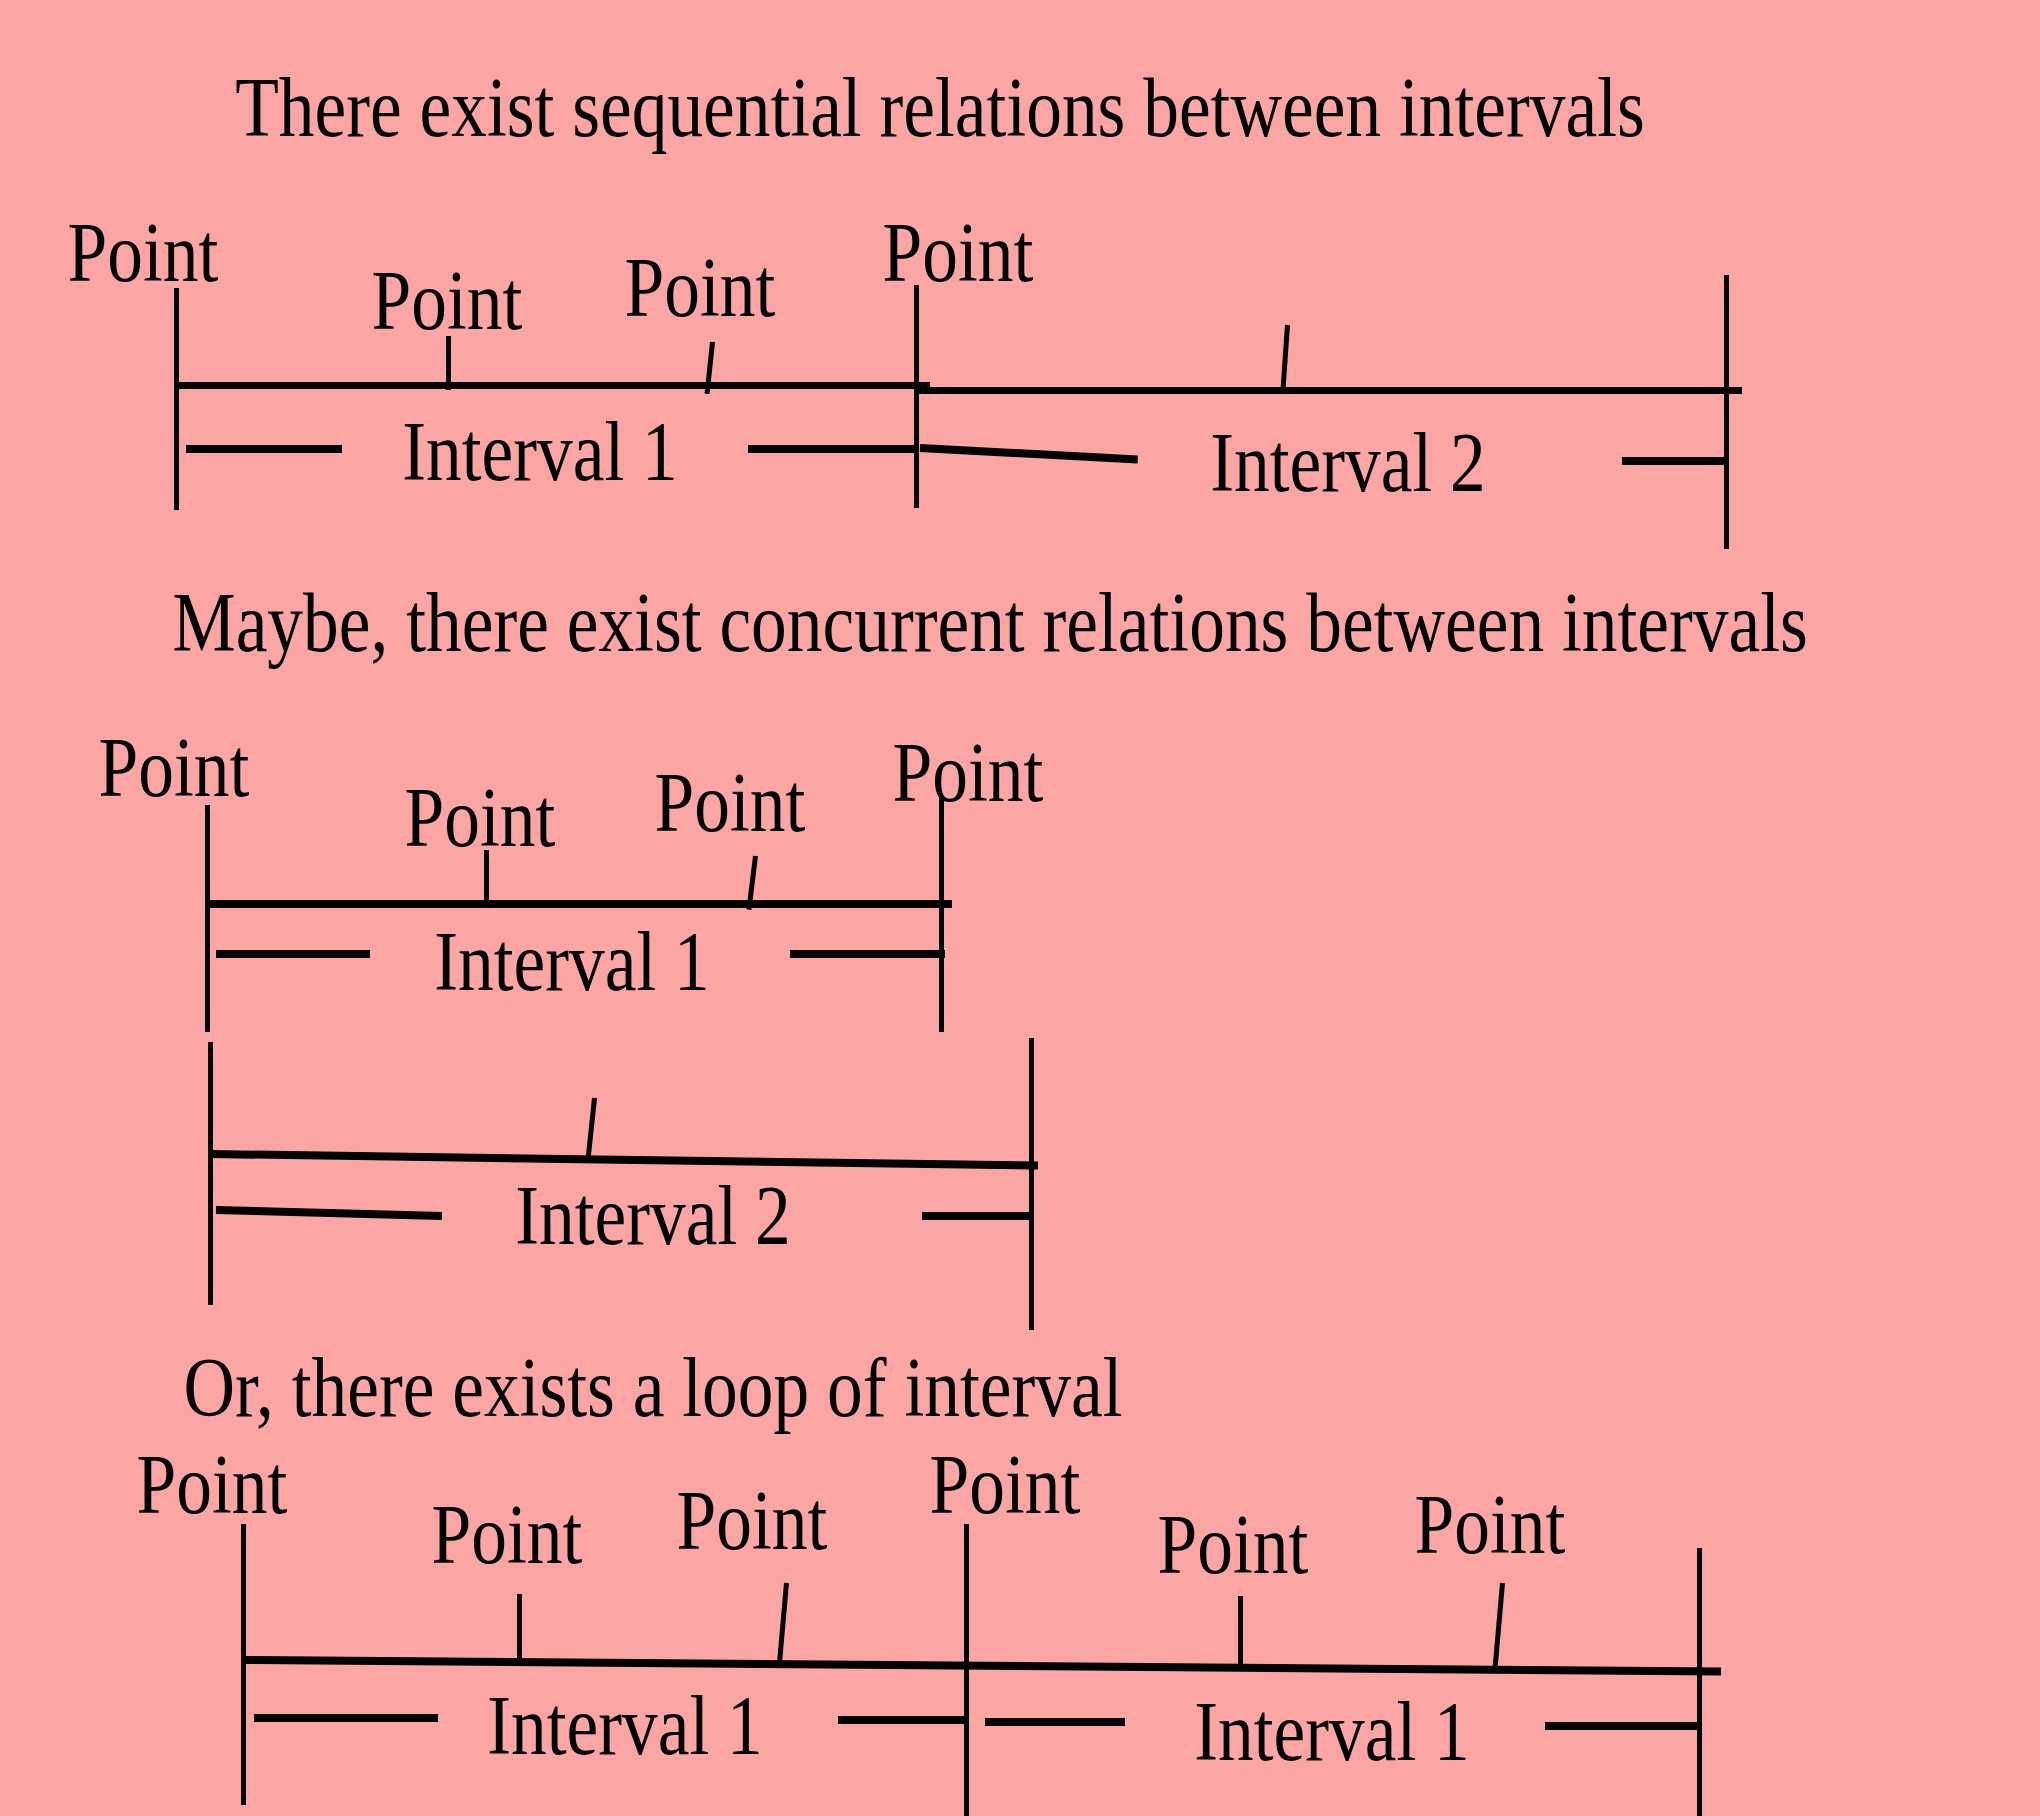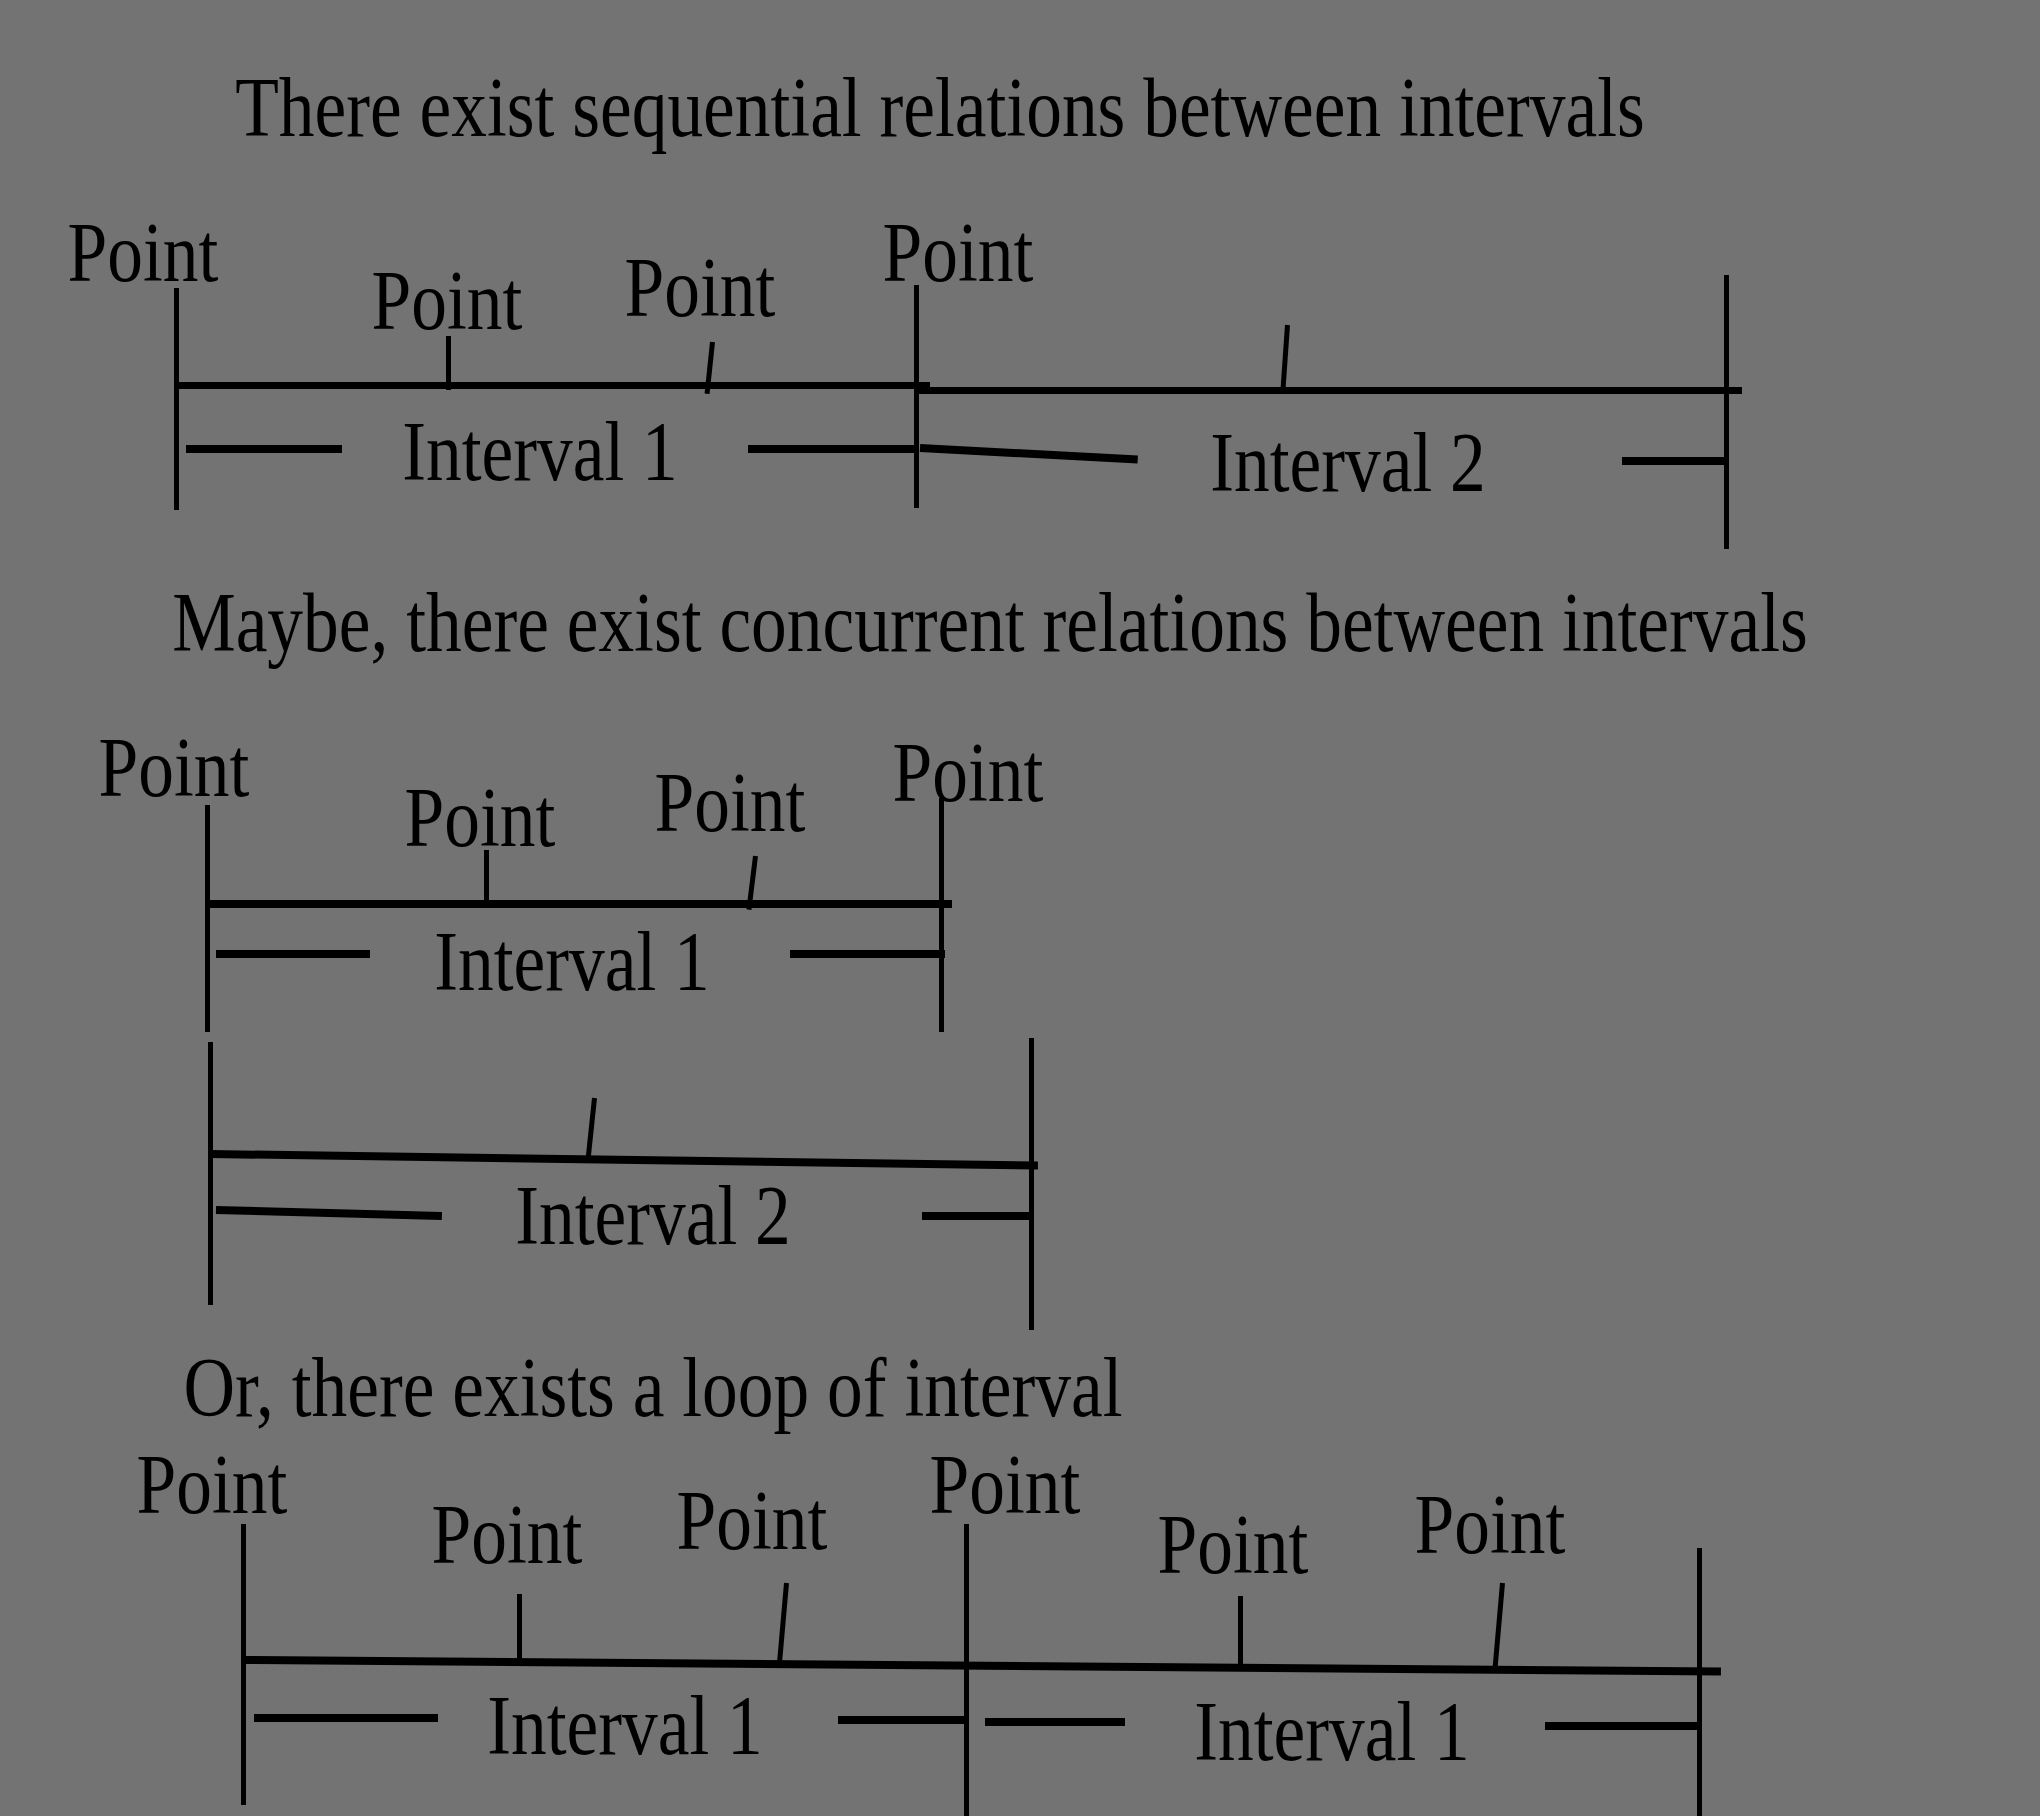--- a/index.html
+++ b/index.html
@@ -1,19 +1,19 @@
 <!DOCTYPE html>
 <html><head>
 <meta charset="utf-8">
 <style>
   html,body{margin:0;padding:0;background:#ffffff;}
   #canvas{
     position:relative;
     width:2040px;height:1816px;
-    background:#737373;
+    background:#fca5a5;
     overflow:hidden;
     font-family:"Liberation Serif","DejaVu Serif",serif;
   }
   .txt{
     position:absolute;
     color:#000000;
     font-size:84px;
     line-height:1;
     white-space:nowrap;
     transform:translateX(-50%) scaleX(0.85);

